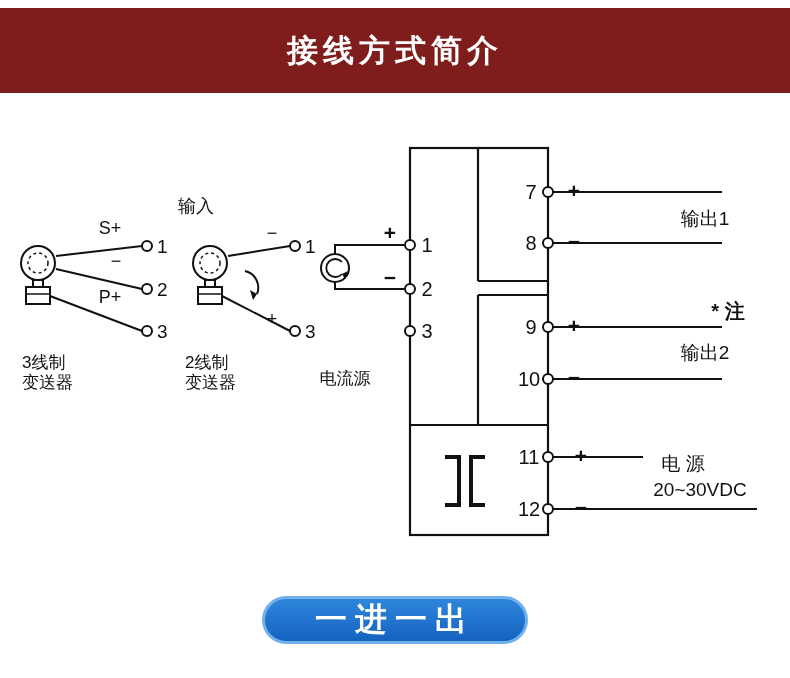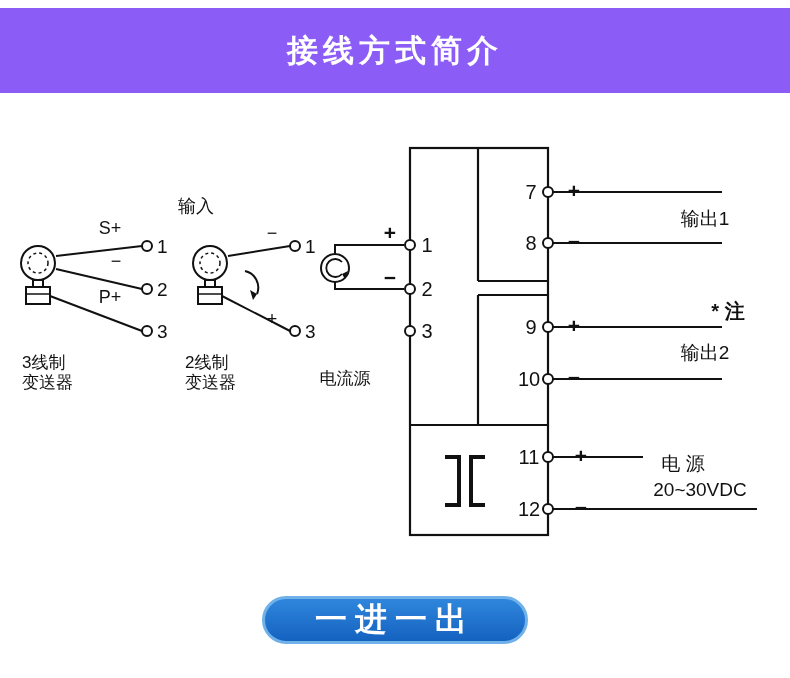--- a/index.html
+++ b/index.html
@@ -1,18 +1,18 @@
 <!DOCTYPE html>
 <html><head>
 <meta charset="utf-8">
 <style>
   * { margin:0; padding:0; box-sizing:border-box; }
   html,body { width:790px; height:678px; background:#ffffff; overflow:hidden;
               font-family:"Liberation Sans","DejaVu Sans",sans-serif; }
-  .banner { margin-top:8px; width:790px; height:85px; background:#8b5cf6;
+  .banner { margin-top:8px; width:790px; height:85px; background:#7f1d1d;
             display:flex; align-items:center; justify-content:center; }
   .banner h1 { color:#ffffff; font-size:31px; font-weight:bold; letter-spacing:5px; }
   .diagram { width:790px; height:480px; margin-top:7px; }
   svg text { fill:#111111; }
   .lbl  { font-size:18px; }
   .num  { font-size:19px; }
   .dev-num { font-size:20px; }
   .sign { font-size:21px; font-weight:bold; }
   .cap  { font-size:17px; }
   .ann  { font-size:19px; }

